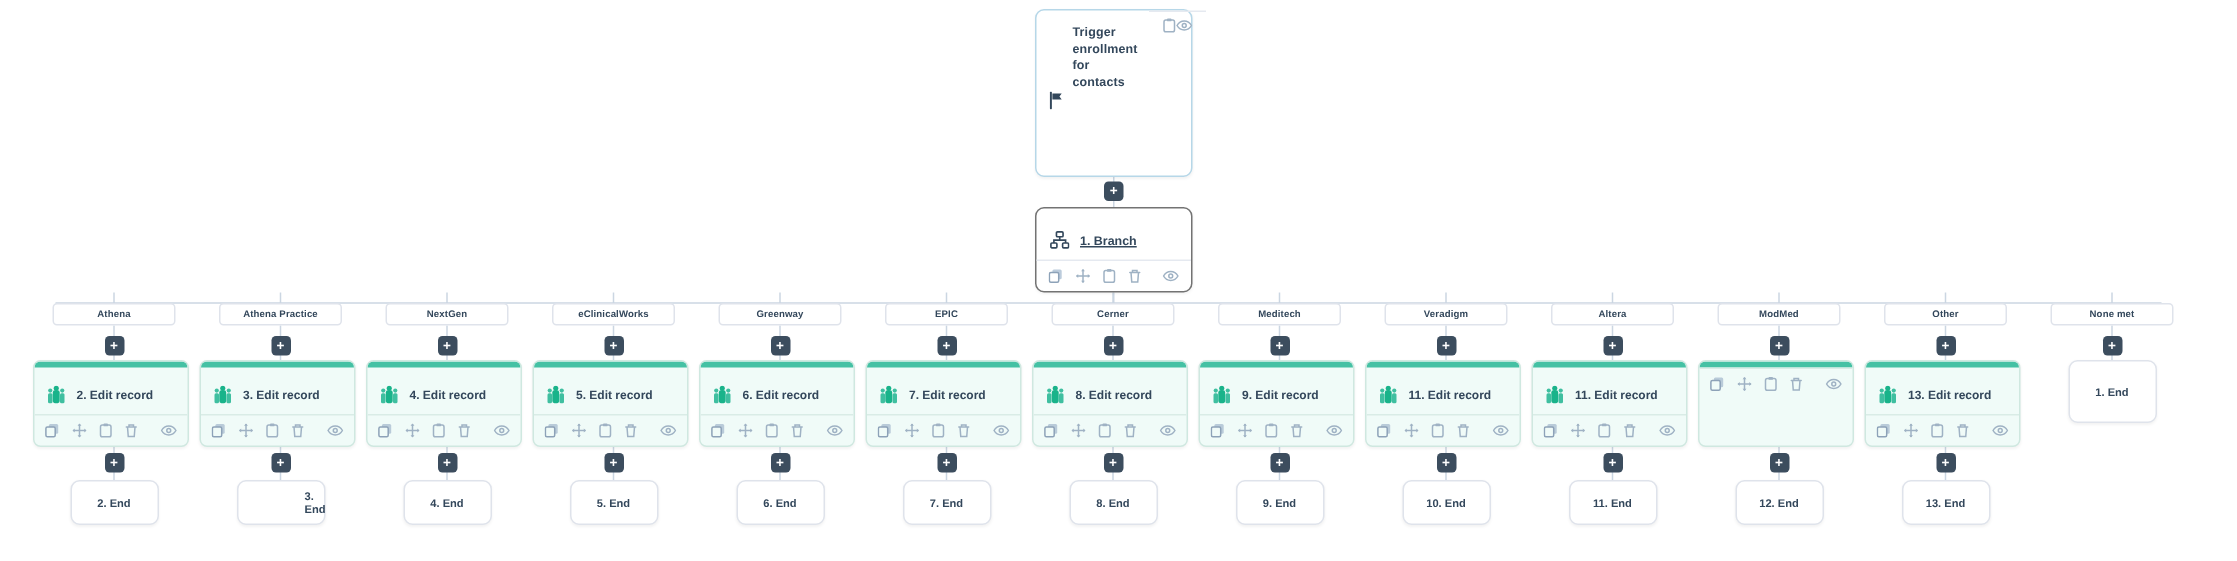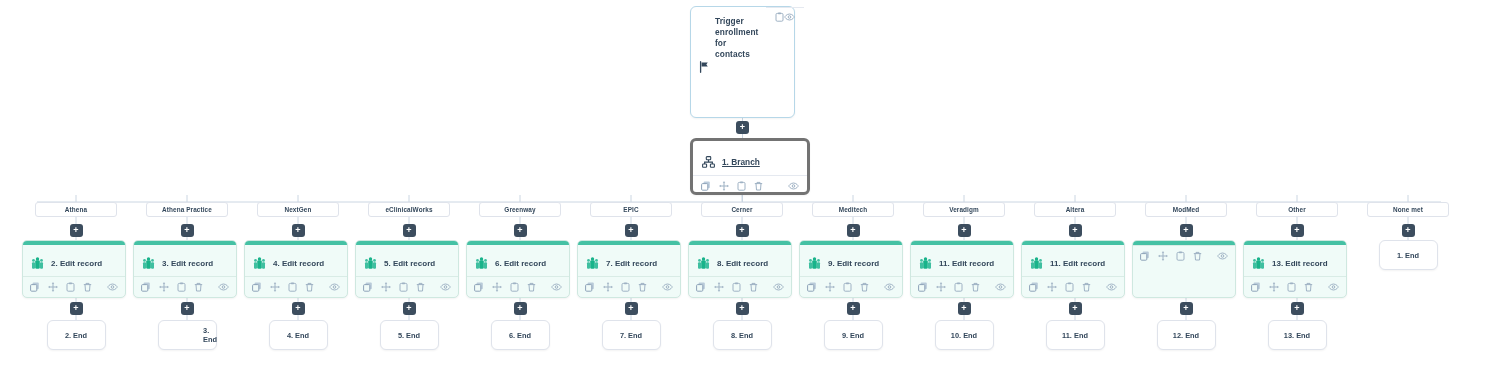--- a/index.html
+++ b/index.html
@@ -38,22 +38,22 @@
     color:#33475b; letter-spacing:.1px;
   }
   .trigger-foot {
     height:19px; border-top:1px solid #e5e9f0;
     display:flex; align-items:center; justify-content:space-between;
     padding:0 9px;
   }
 
   
   .branch {
-    left:690px; top:138px; width:120px; height:57px;
-    border:3px solid #737373;
+    left:690px; top:138px; width:105px; height:57px;
+    border:1px solid #737373;
     text-decoration:underline;
   }
   .branch-body { display:flex; align-items:center; gap:7px; padding:8px 9px 0 9px; height:34px; }
   .branch-title { font-size:8.3px; font-weight:bold; color:#33475b; }
   .node-foot {
     height:21px; border-top:1px solid #e5e9f0;
     display:flex; align-items:center; justify-content:space-between;
     padding:0 8px;
   }
 
@@ -90,21 +90,21 @@
     display:flex; align-items:center; justify-content:space-between;
     padding:0 7px;
   }
 
   
   .endnode {
     position:absolute; top:320px; width:59px; height:30px;
     display:flex; align-items:center; justify-content:center;
     font-size:7.4px; font-weight:bold; color:#33475b;
   }
-  .endnode.nonemet { top:240px; width:59px; height:30px; }
+  .endnode.nonemet { top:240px; width:59px; height:42px; }
 
   
   .icn { display:inline-flex; align-items:center; justify-content:center; }
   .icn svg { display:block; }
   .ficons { display:flex; align-items:center; gap:8px; }
 </style>
 </head>
 <body>
 
 <div id="canvas">

